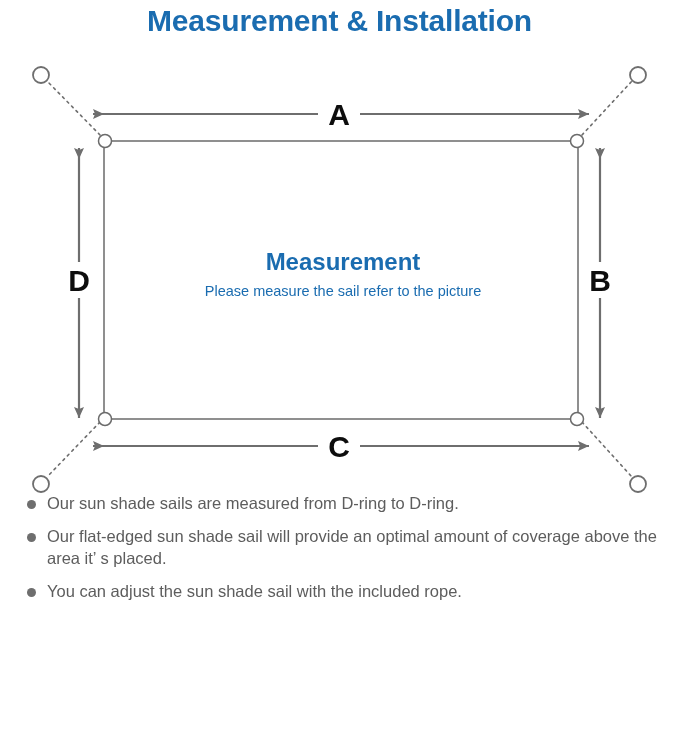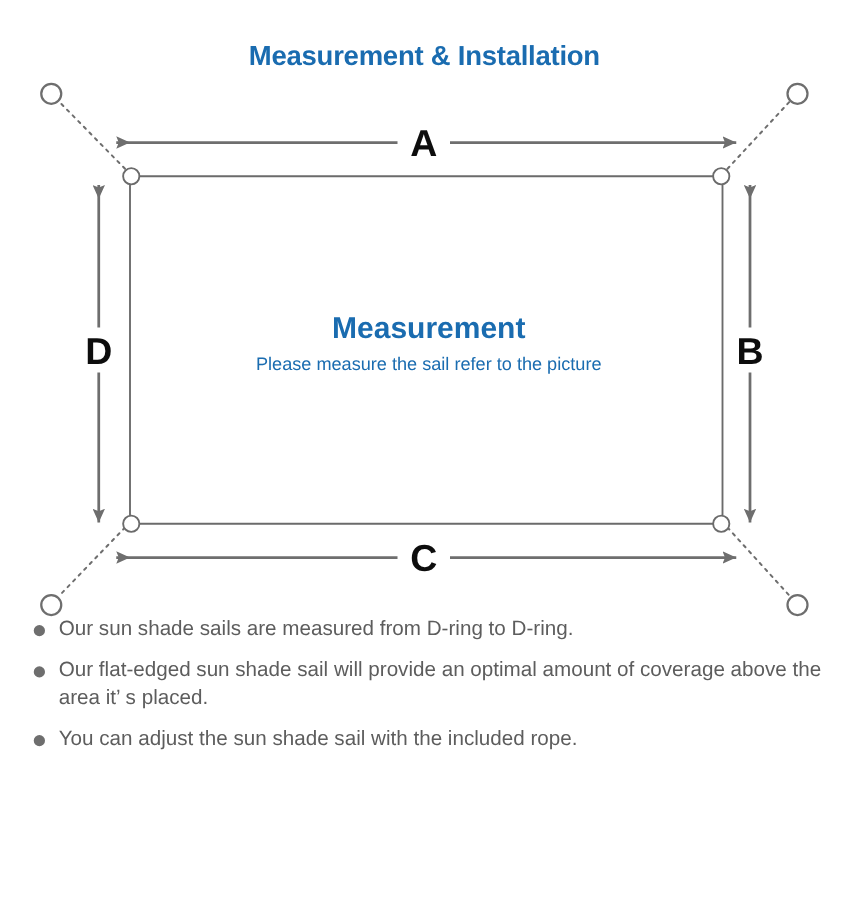--- a/index.html
+++ b/index.html
@@ -19,28 +19,27 @@
     width: 679px;
     height: 739px;
     background: #ffffff;
   }
   .title {
     position: absolute;
     left: 0;
     top: 0;
     width: 679px;
     text-align: center;
-    font-size: 22px;
+    font-size: 30px;
     font-weight: bold;
     color: #1a6cb0;
     letter-spacing: -0.2px;
     line-height: 38px;
     padding-top: 2px;
     white-space: nowrap;
-    margin-top: 24px;
   }
   .diagram {
     position: absolute;
     left: 0;
     top: 48px;
     width: 679px;
     height: 472px;
   }
   .notes {
     position: absolute;

